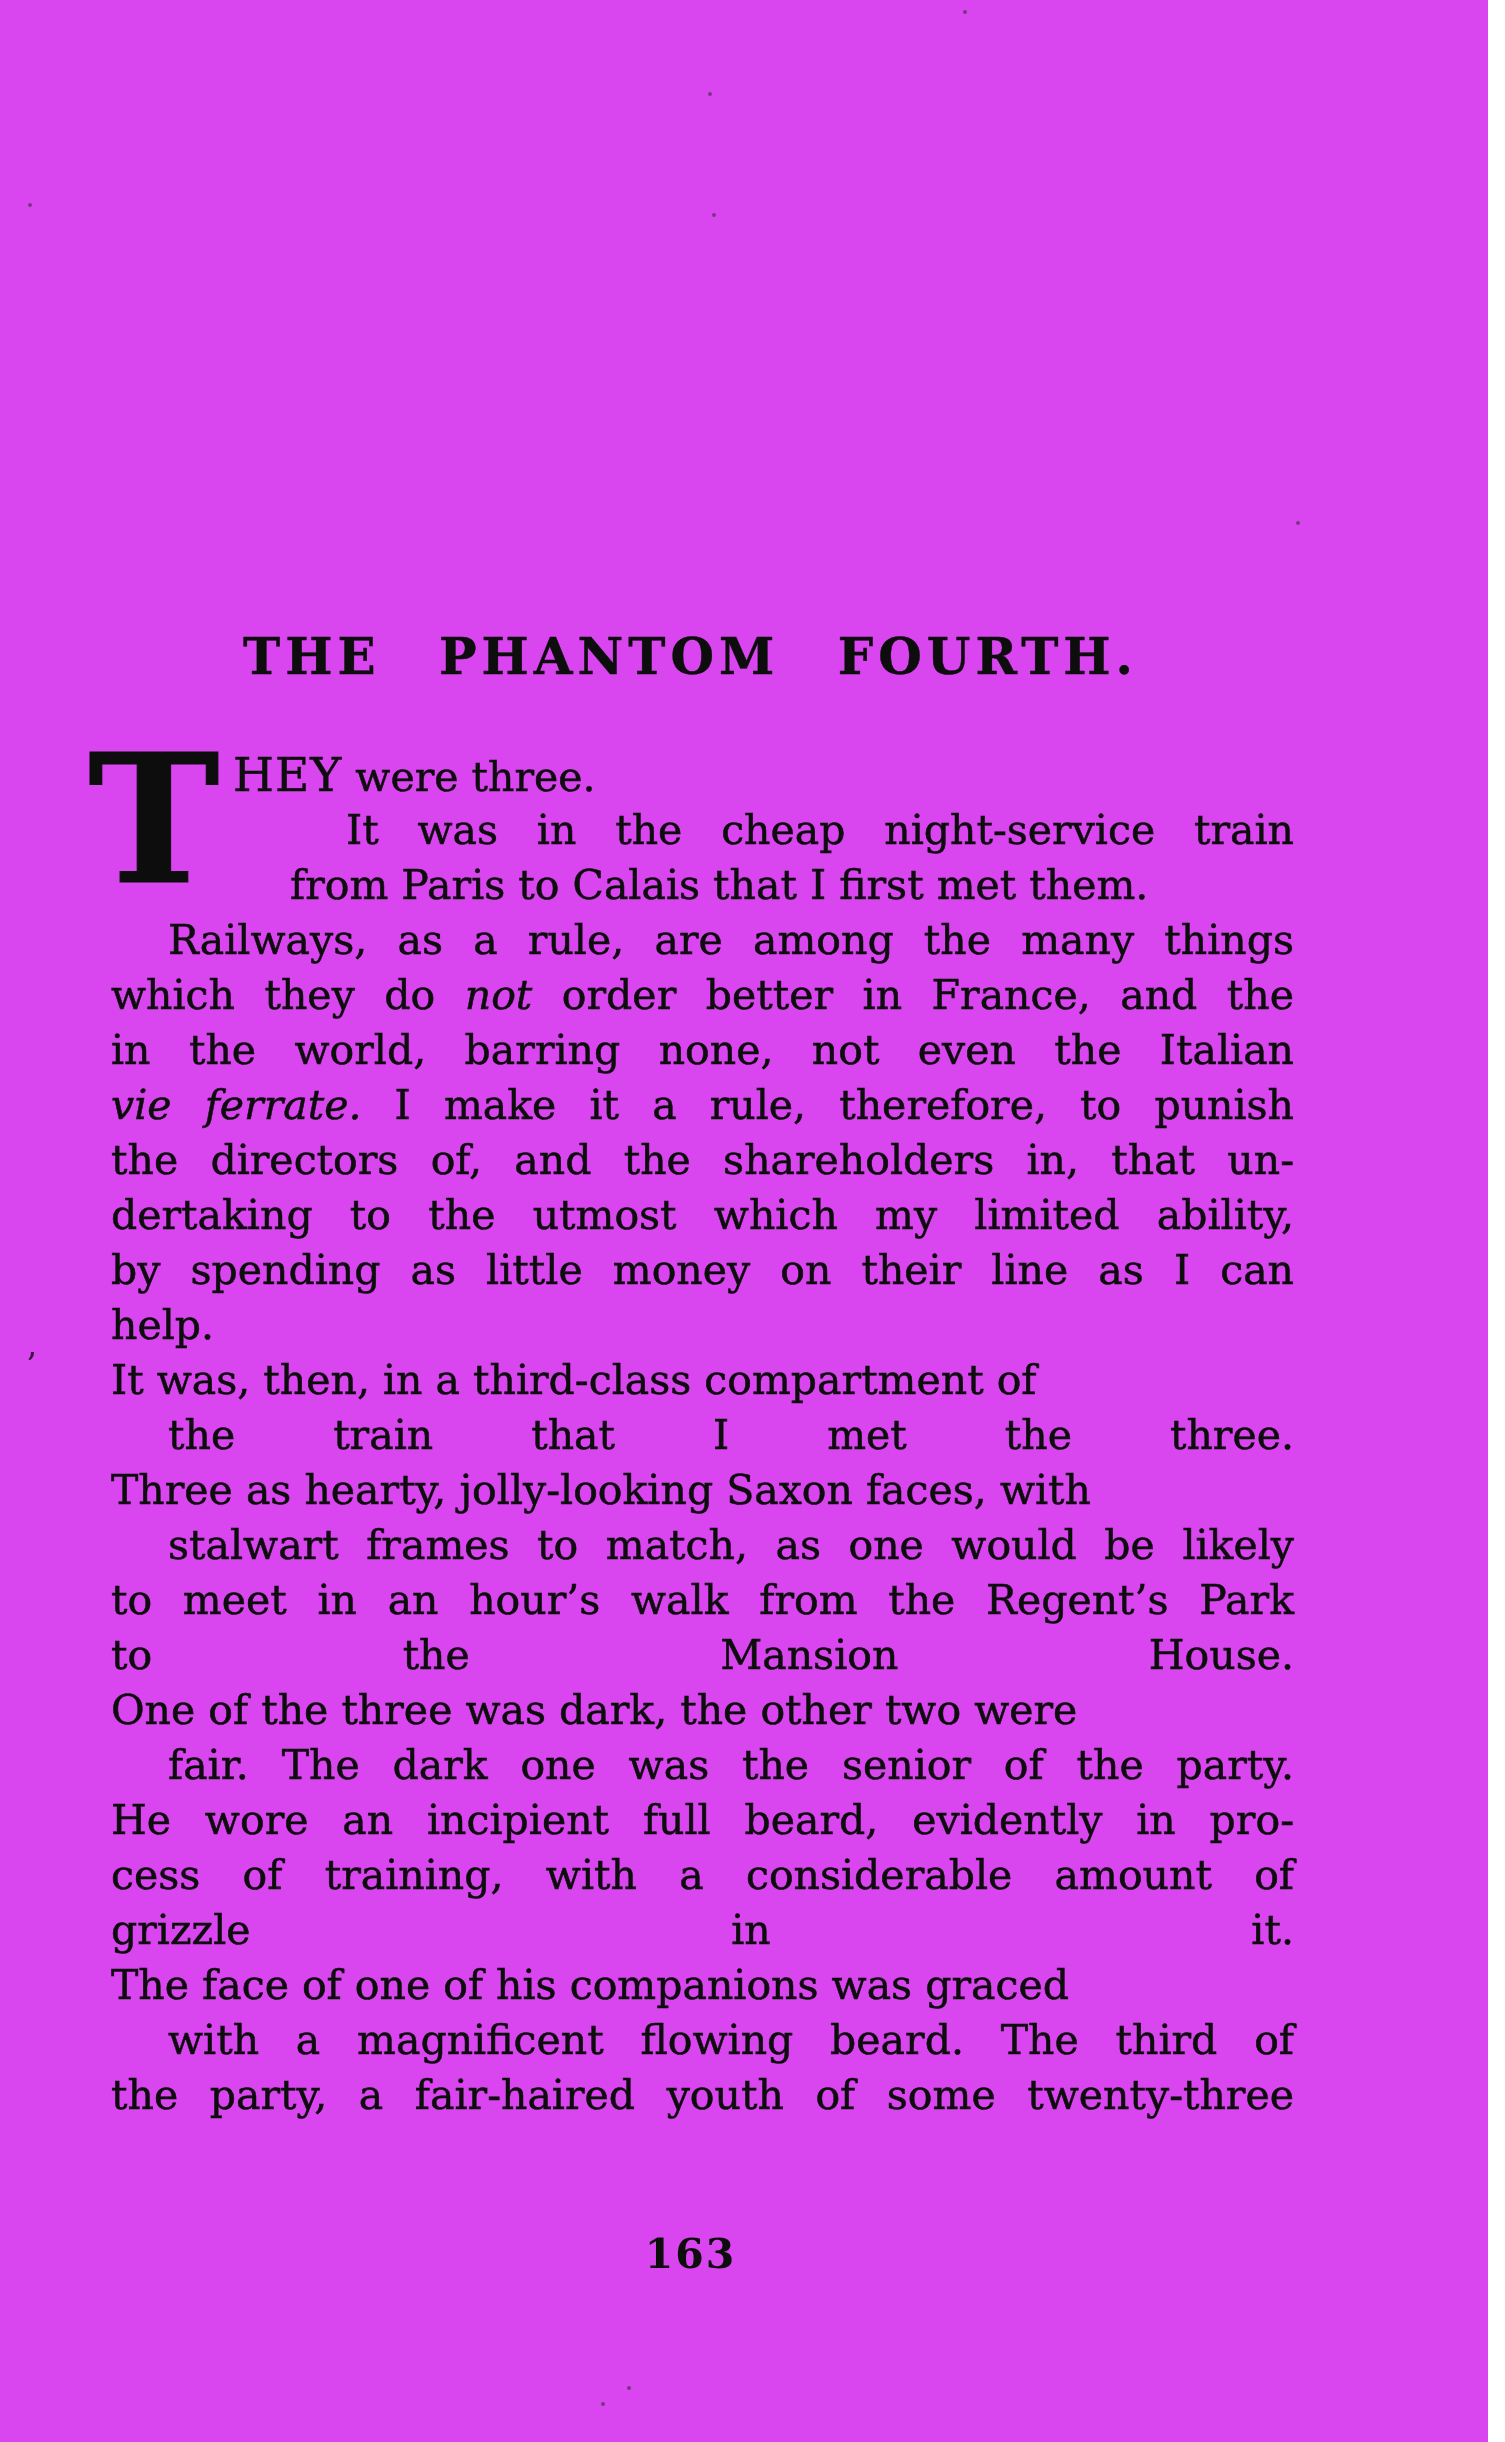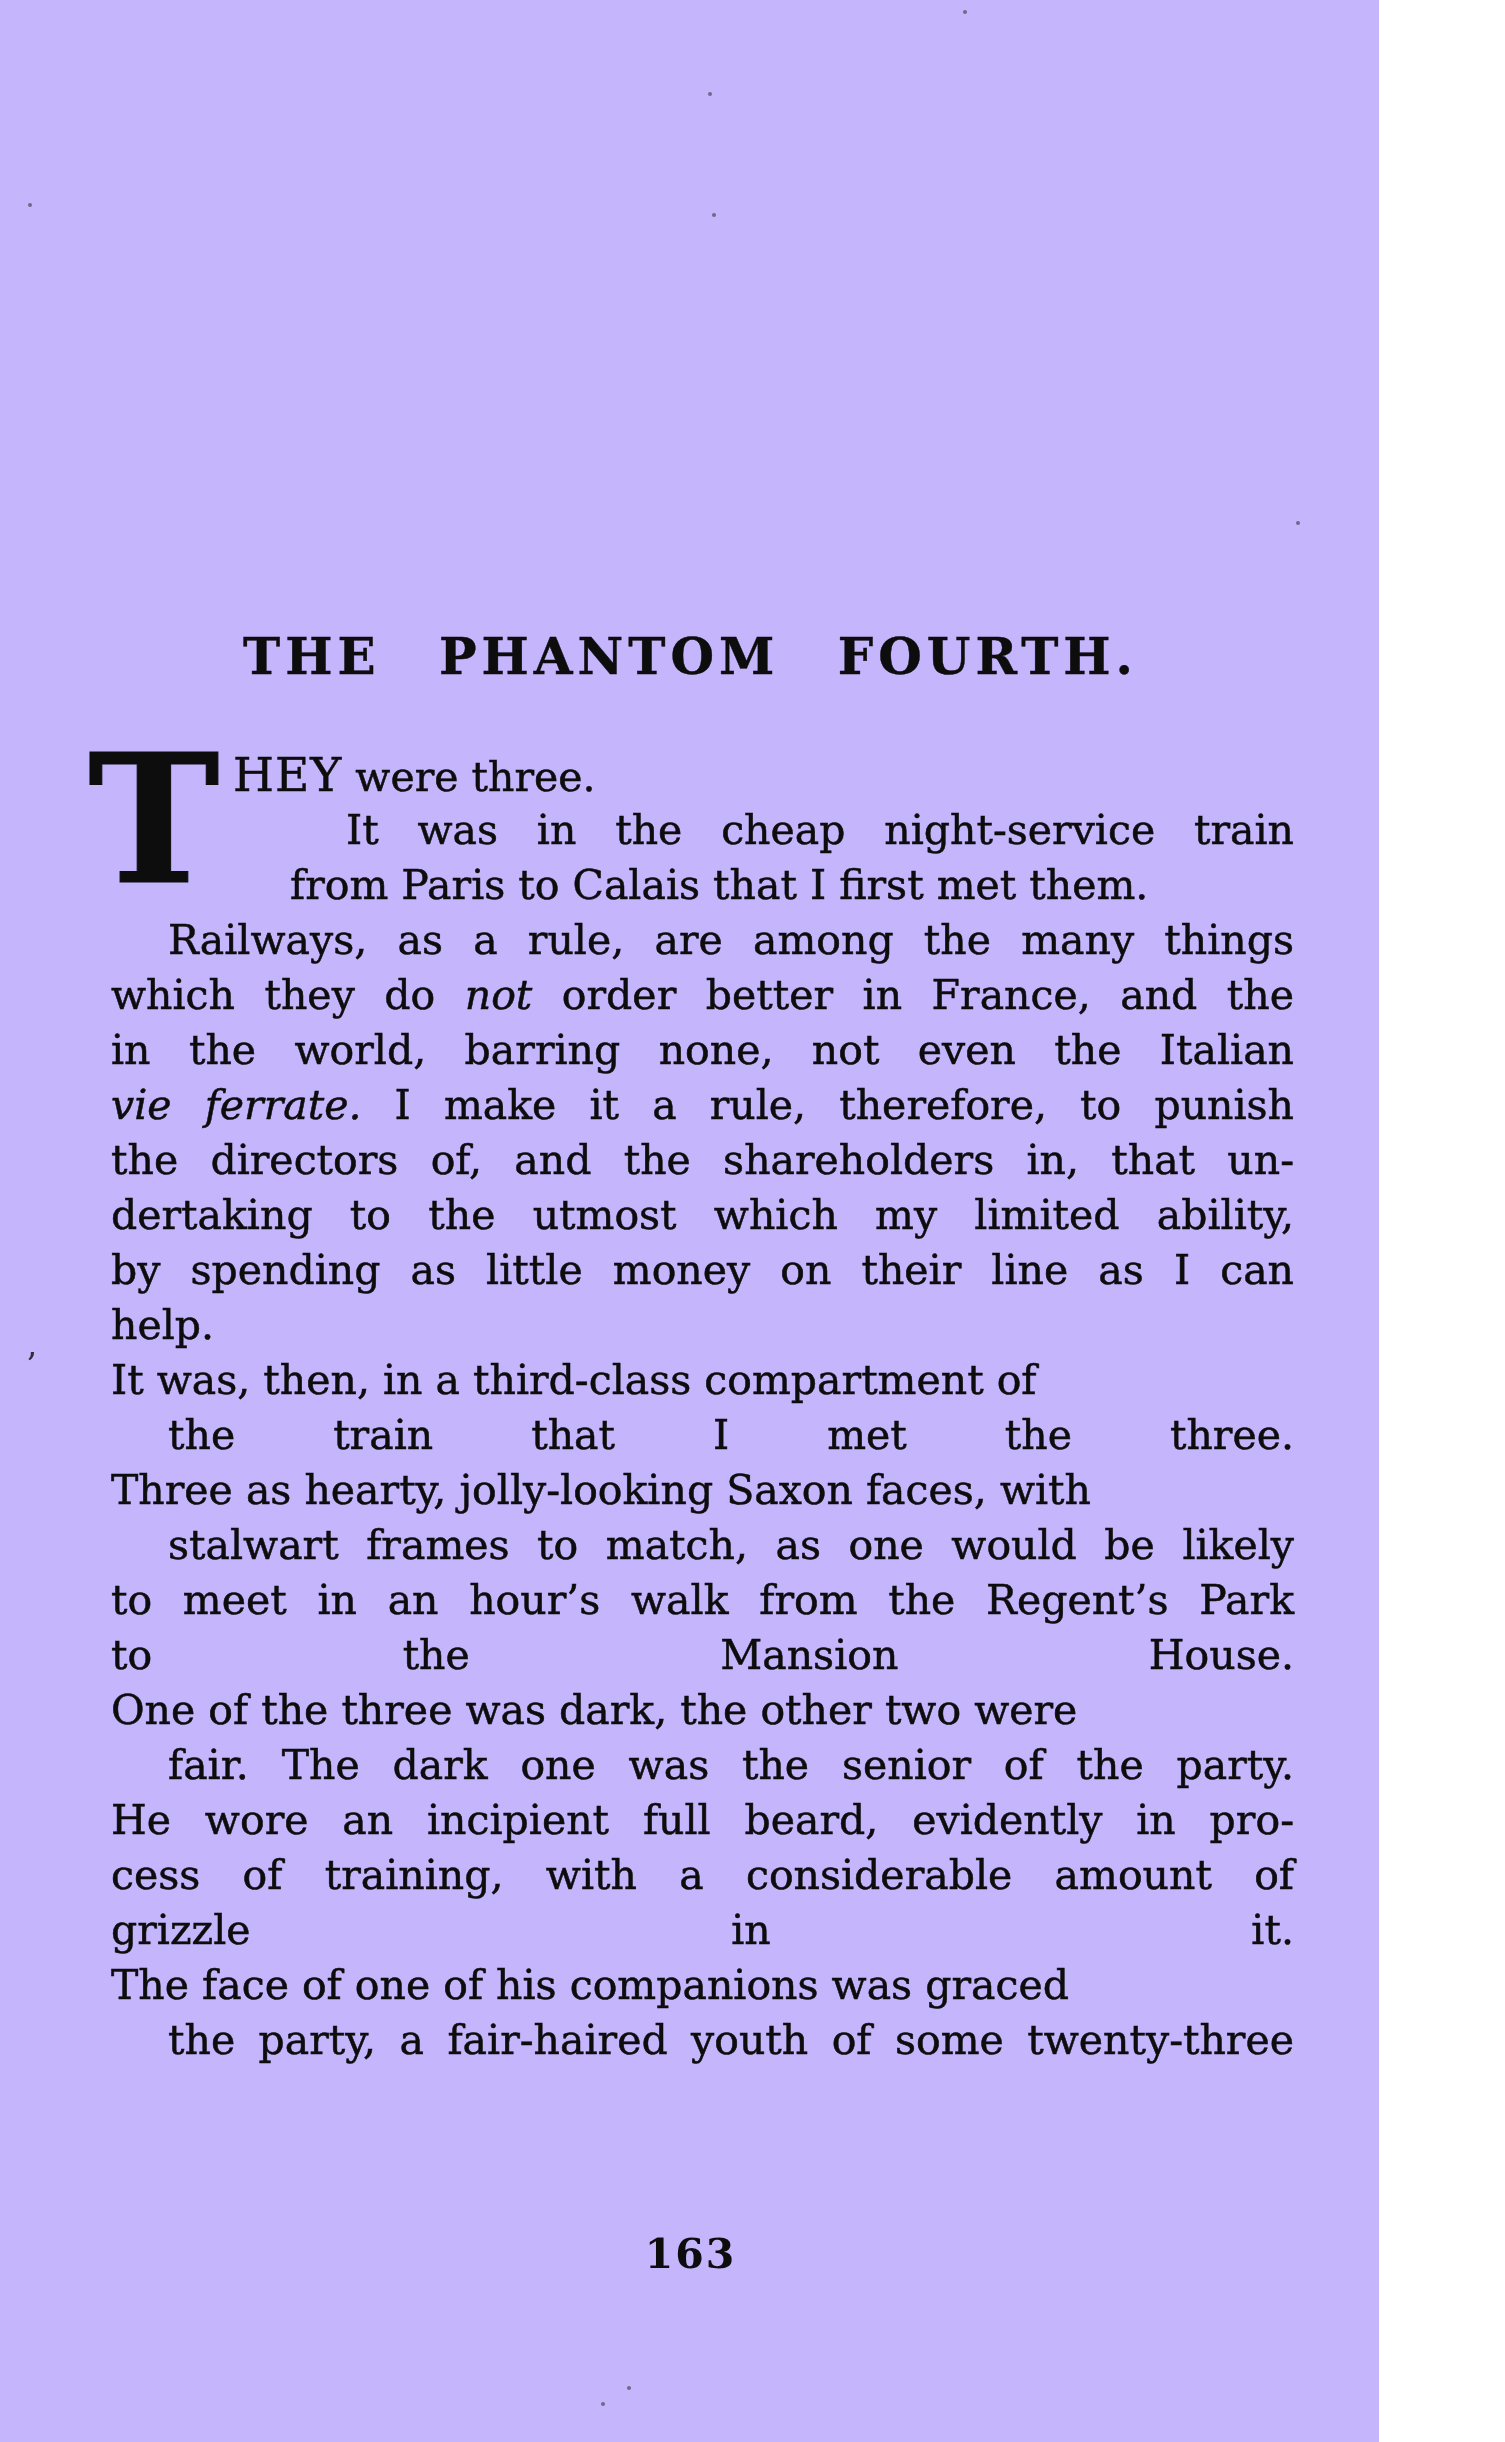--- a/index.html
+++ b/index.html
@@ -4,22 +4,22 @@
 <style>
   html, body { margin: 0; padding: 0; }
   body {
     width: 1505px; height: 2443px;
     background: #ffffff;
     font-family: "DejaVu Serif", "Liberation Serif", serif;
     color: #0d0d0d;
   }
   .page {
     position: relative;
-    width: 1379px; height: 2443px;
-    background: #c4b5fd;
+    width: 1488px; height: 2443px;
+    background: #d946ef;
     overflow: hidden;
   }
   .title {
     position: absolute;
     left: 87px; top: 627px; width: 1207px;
     text-align: center;
     font-size: 50px;
     font-weight: bold;
     letter-spacing: 5px;
     word-spacing: 36px;
@@ -111,20 +111,21 @@
       <div class="line"><span>Three as hearty, jolly-looking Saxon faces, with</span></div>
       <div class="line"><span>stalwart frames to match, as one would be likely</span></div>
       <div class="line"><span>to meet in an hour’s walk from the Regent’s Park</span></div>
       <div class="line"><span>to the Mansion House.</span></div>
       <div class="line"><span>One of the three was dark, the other two were</span></div>
       <div class="line"><span>fair. The dark one was the senior of the party.</span></div>
       <div class="line"><span>He wore an incipient full beard, evidently in pro-</span></div>
       <div class="line"><span>cess of training, with a considerable amount of</span></div>
       <div class="line"><span>grizzle in it.</span></div>
       <div class="line"><span>The face of one of his companions was graced</span></div>
+      <div class="line"><span>with a magnificent flowing beard. The third of</span></div>
       <div class="line"><span>the party, a fair-haired youth of some twenty-three</span></div>
     </div>
 
   <div class="margin-mark">’</div>
 
   <div class="pagenum">163</div>
 
   <div class="speck" style="left:963px; top:10px;"></div>
   <div class="speck" style="left:708px; top:92px;"></div>
   <div class="speck" style="left:712px; top:213px;"></div>

